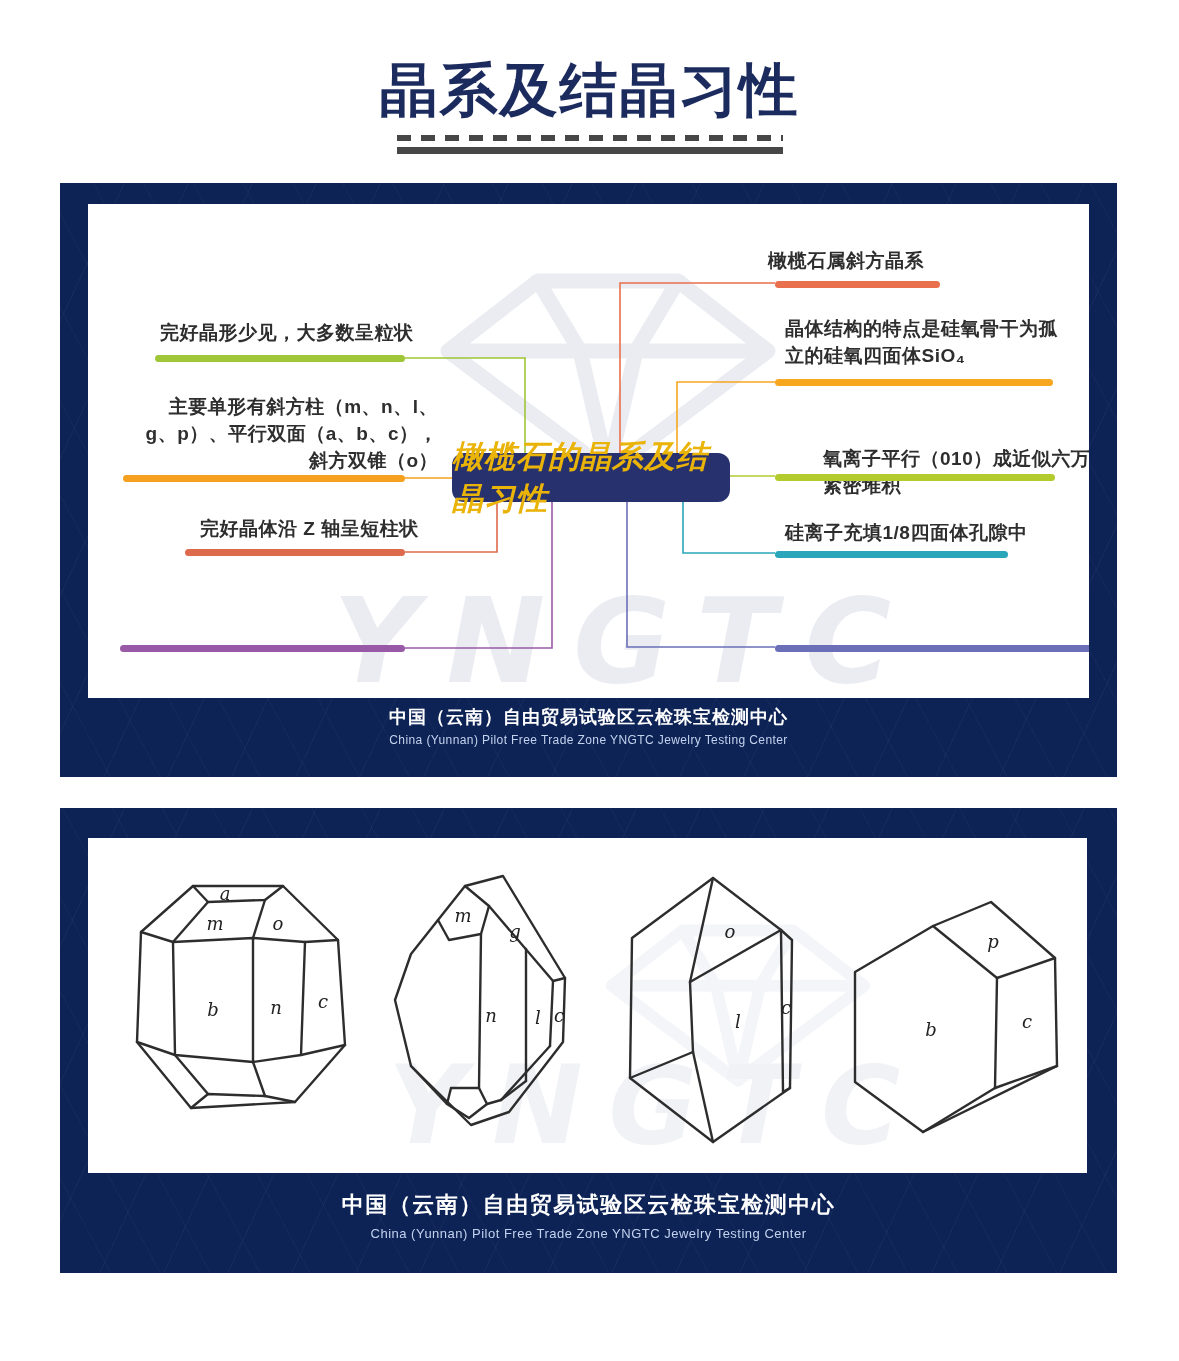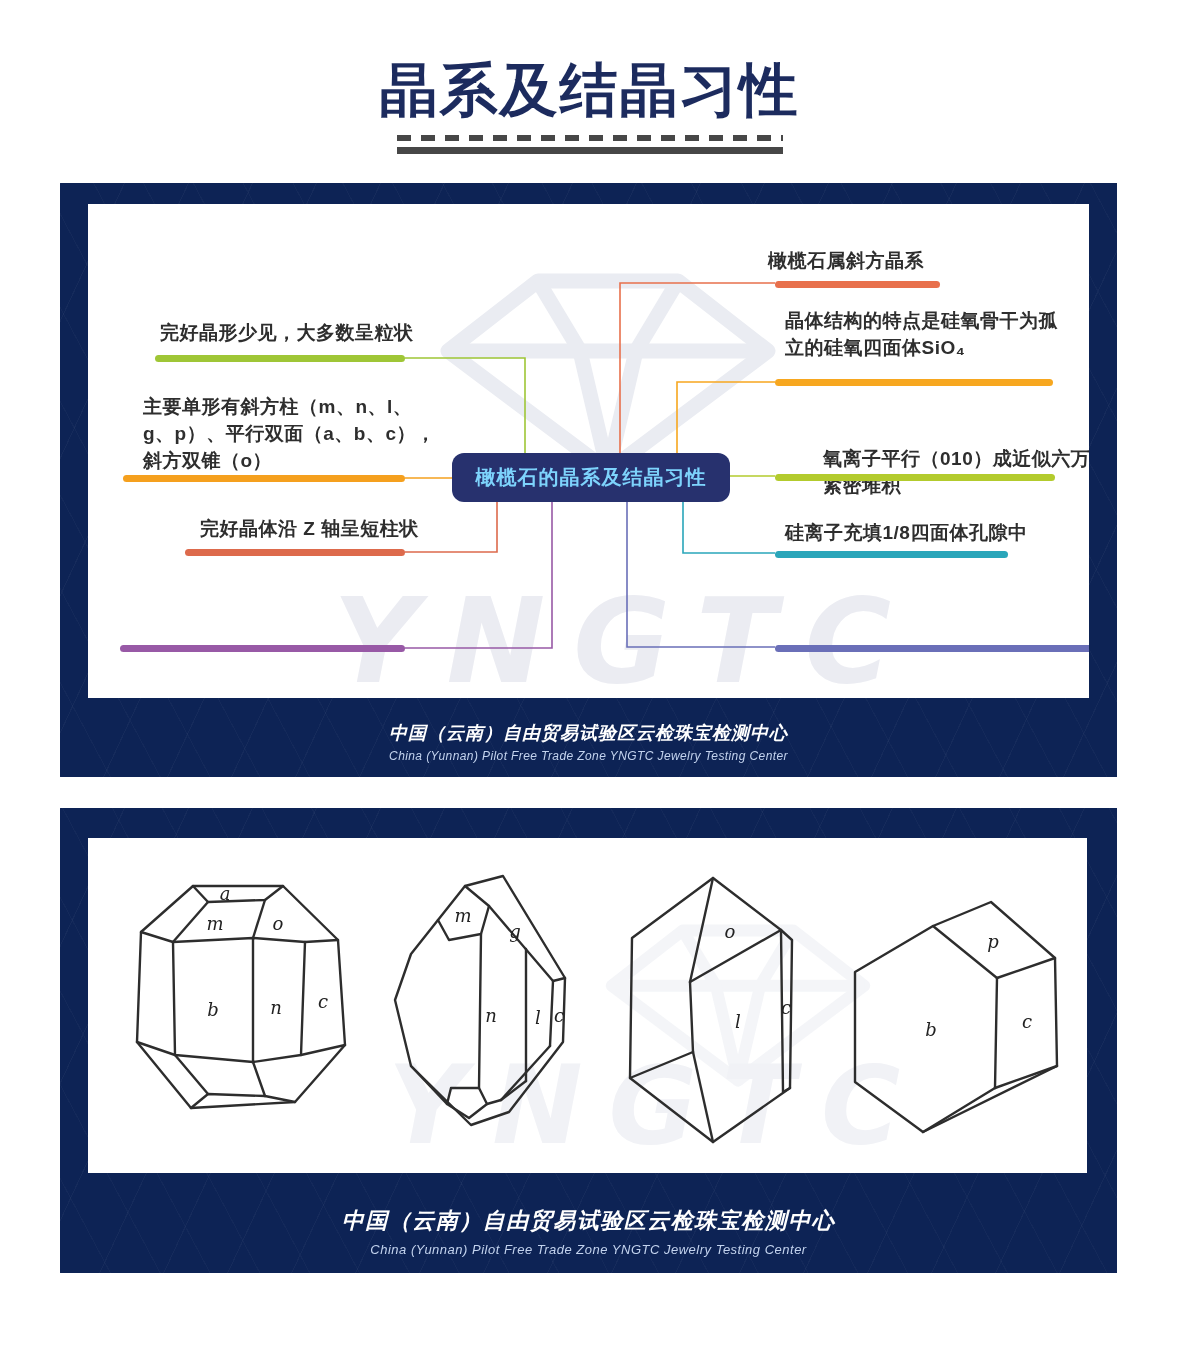--- a/index.html
+++ b/index.html
@@ -45,47 +45,47 @@
   }
   .panel-1 .wm-text{left:245px;top:368px;font-size:118px;letter-spacing:28px;}
   .panel-2 .wm-text{left:300px;top:205px;font-size:108px;letter-spacing:26px;color:#f1f2f6;}
   
   .connectors{position:absolute;left:0;top:0;}
   .branch-label{
     position:absolute;margin:0;color:#2e2e2e;font-weight:700;
     font-size:19px;line-height:1.42;letter-spacing:0.5px;
   }
   .t-l1{left:72px;top:116px;width:260px;}
-  .t-l2{left:55px;top:190px;width:295px;}
+  .t-l2{left:55px;top:190px;width:295px;text-align:right;}
   .t-l3{left:112px;top:312px;width:250px;}
   .t-l4{left:57px;top:380px;width:292px;}
   .t-r1{left:680px;top:44px;width:270px;}
-  .t-r2{left:697px;top:104px;width:288px;}
+  .t-r2{left:697px;top:112px;width:288px;}
   .t-r3{left:735px;top:218px;width:288px;margin-top:24px;}
   .t-r4{left:697px;top:316px;width:288px;}
   .t-r5{left:697px;top:380px;width:302px;}
   .branch-bar{position:absolute;height:7px;border-radius:3.5px;}
   .bar-l1{left:67px;top:151px;width:250px;}
   .bar-l2{left:35px;top:271px;width:282px;}
   .bar-l3{left:97px;top:345px;width:220px;}
   .bar-l4{left:32px;top:441px;width:285px;}
   .bar-r1{left:687px;top:77px;width:165px;}
   .bar-r2{left:687px;top:175px;width:278px;}
   .bar-r3{left:687px;top:270px;width:280px;}
   .bar-r4{left:687px;top:347px;width:233px;}
   .bar-r5{left:687px;top:441px;width:345px;}
   .center-node{
     position:absolute;left:364px;top:249px;width:278px;height:49px;
     border-radius:12px;display:flex;align-items:center;justify-content:center;
   }
   .center-node span{
-    color:#7dd3fc;font-size:20px;font-weight:700;letter-spacing:1px;
-  }
-  
-  .footer-zh,.footer-en{position:absolute;left:0;right:0;text-align:center;margin:16px;font-style:italic;}
+    color:#eab308;font-size:31px;font-weight:700;letter-spacing:1px;font-style:italic;
+  }
+  
+  .footer-zh,.footer-en{position:absolute;left:0;right:0;text-align:center;margin:0;}
   .footer-zh{color:#ffffff;font-weight:700;}
   .footer-en{color:#c3d3ee;font-weight:400;}
   .card-1 .footer-zh{top:522px;font-size:18px;letter-spacing:1px;}
   .card-1 .footer-en{top:550px;font-size:12px;letter-spacing:0.4px;}
   .card-2 .footer-zh{top:382px;font-size:22px;letter-spacing:1.5px;}
   .card-2 .footer-en{top:418px;font-size:13px;letter-spacing:0.5px;}
   
   .crystal{position:absolute;}
   .crystal path,.crystal polygon,.crystal polyline{
     fill:none;stroke:#2d2d2d;stroke-width:2.4;stroke-linejoin:round;stroke-linecap:round;

